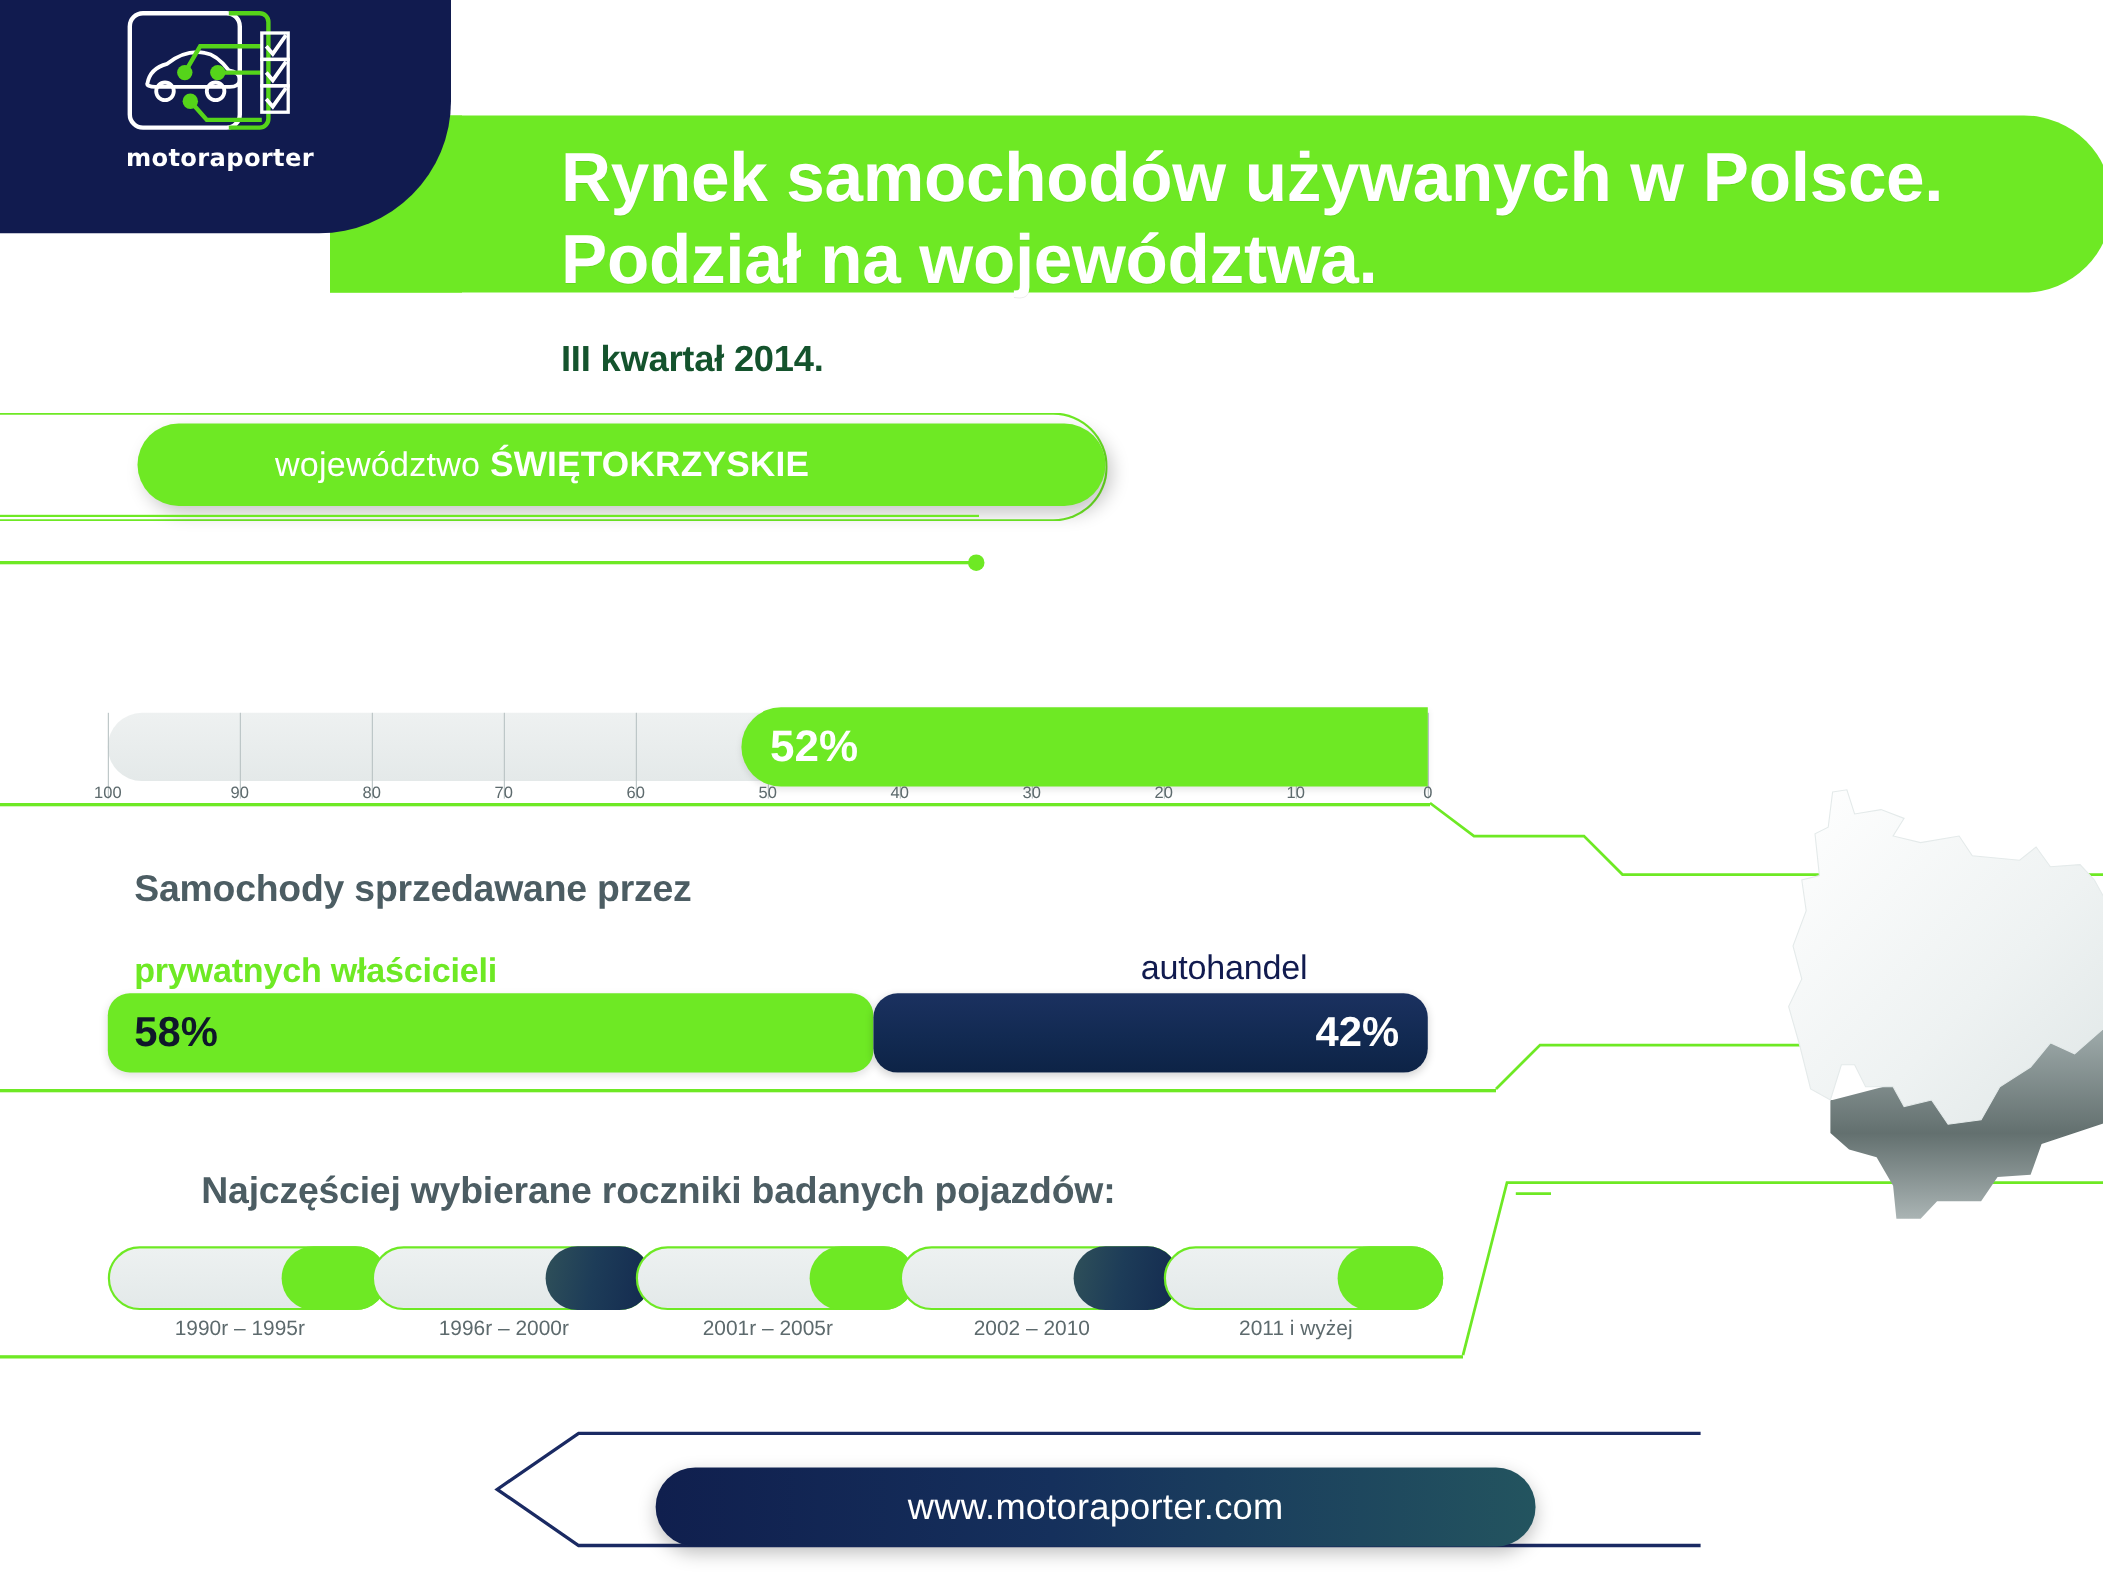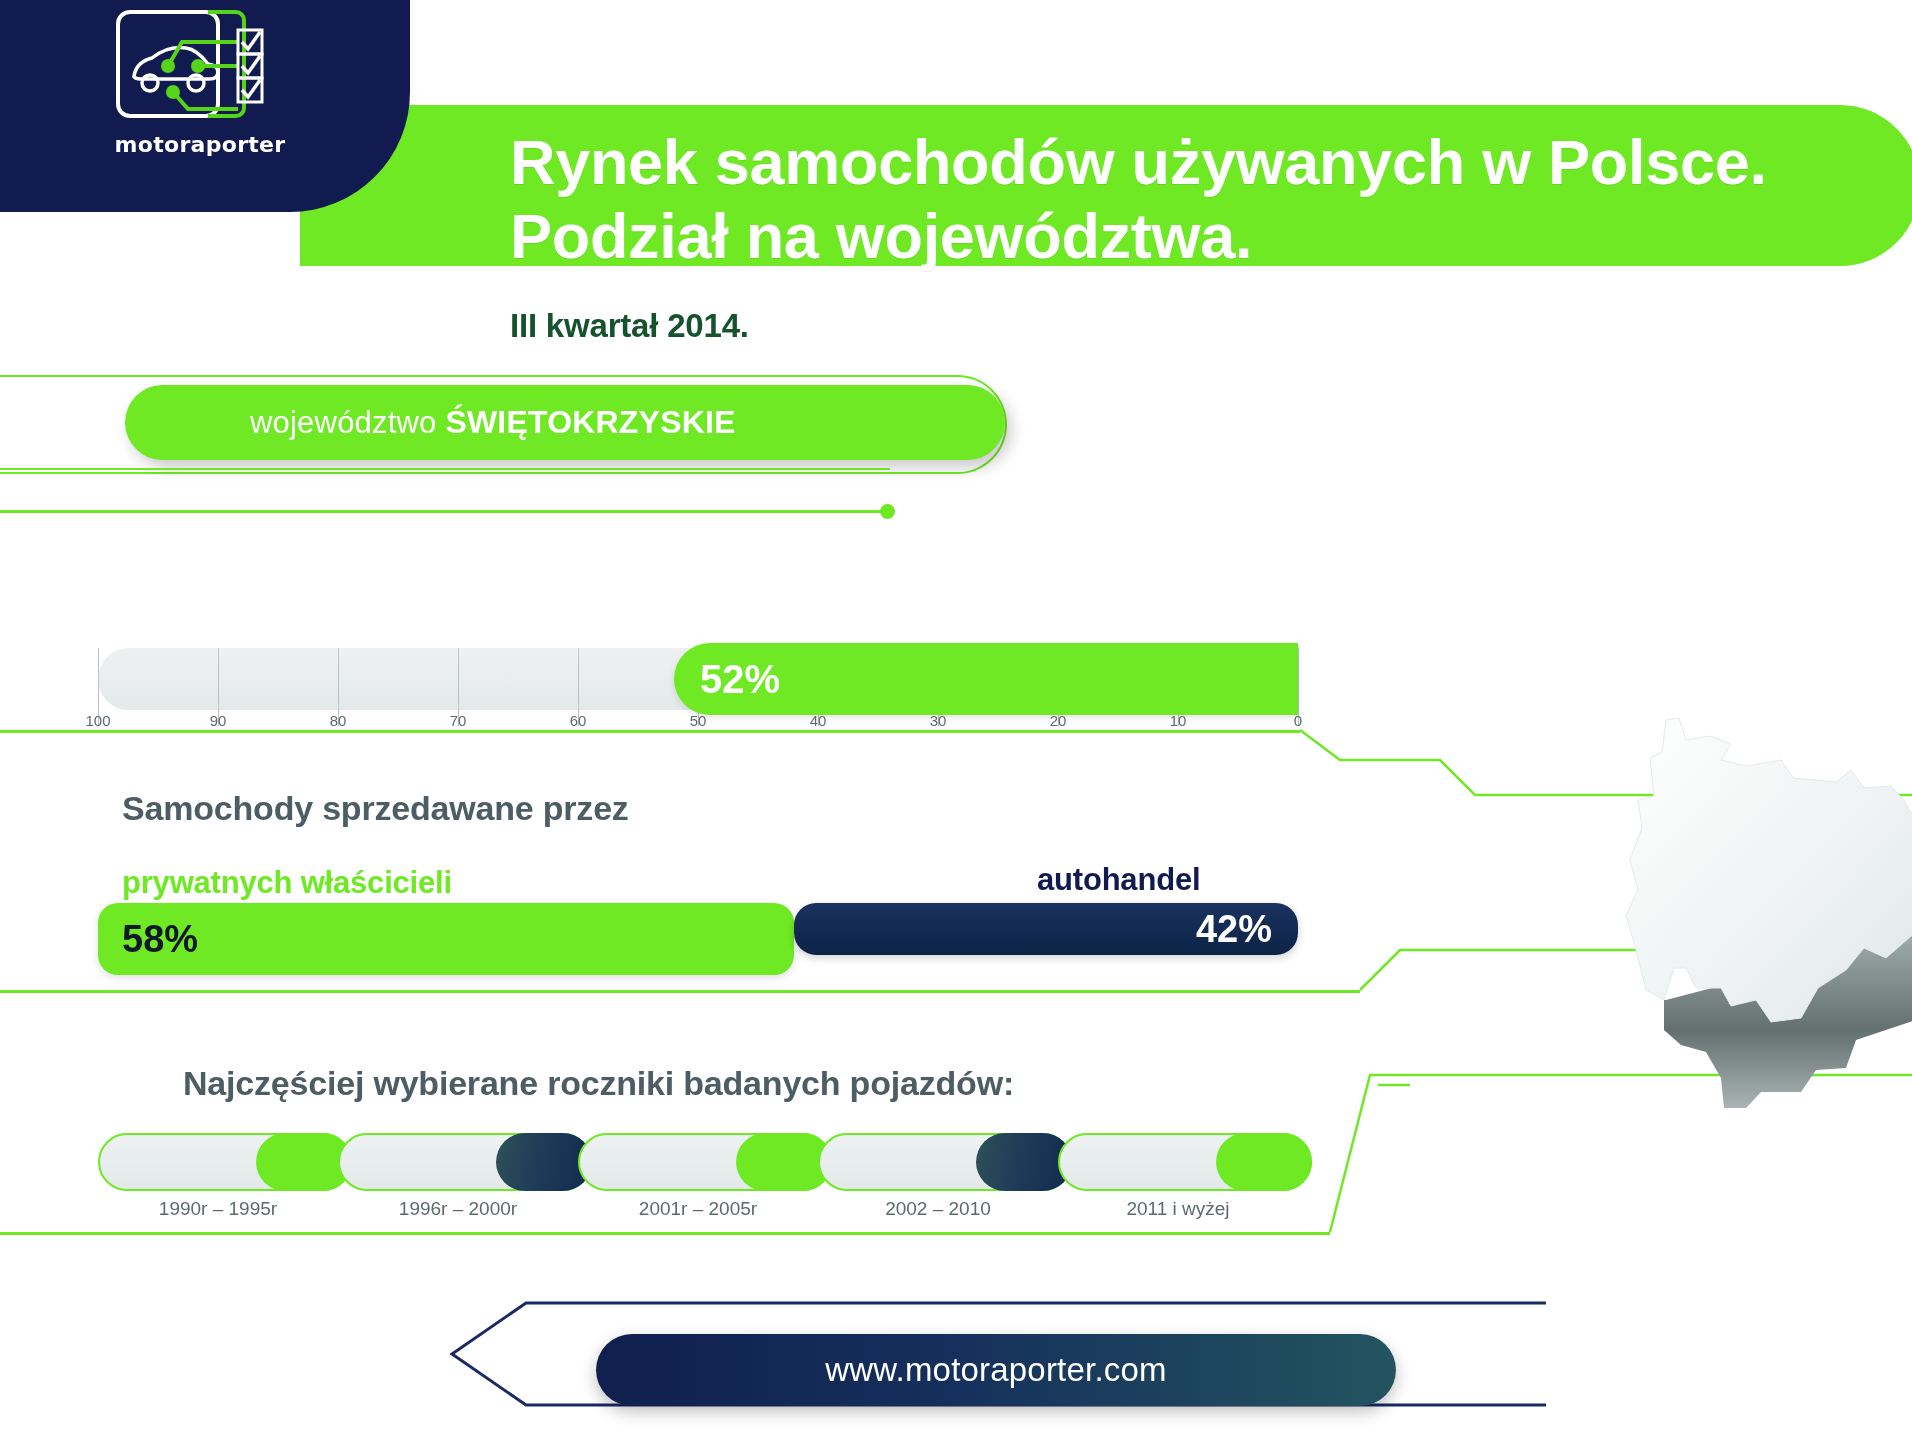--- a/index.html
+++ b/index.html
@@ -108,32 +108,32 @@
   .s2-title{
     position:absolute;left:122px;top:789px;
     color:#4c5d63;font-size:34px;font-weight:bold;letter-spacing:-.2px;
   }
   .s2-left-lbl{
     position:absolute;left:122px;top:865px;
     color:#6ee924;font-size:31px;font-weight:bold;letter-spacing:-.2px;
   }
   .s2-right-lbl{
     position:absolute;left:1037px;top:862px;
-    color:#111b4f;font-size:31px;font-weight:bold;letter-spacing:-.2px;
+    color:#111b4f;font-size:31px;font-weight:normal;letter-spacing:-.2px;
   }
   .s2-bar{position:absolute;left:98px;top:903px;width:1200px;height:72px;}
   .s2-green{
     position:absolute;left:0;top:0;height:72px;
     background:#6ee924;border-radius:20px;
     display:flex;align-items:center;
     box-shadow:0 3px 8px rgba(0,0,0,.12);
   }
   .s2-green .v{color:#0f172a;font-size:38px;font-weight:bold;margin-left:24px;}
   .s2-navy{
-    position:absolute;top:0;height:52px;
+    position:absolute;top:0;height:72px;
     background:linear-gradient(180deg,#1b3160 0%,#122a52 55%,#0d2346 100%);
     border-radius:22px;
     display:flex;align-items:center;justify-content:flex-end;
     box-shadow:0 3px 8px rgba(0,0,0,.18);
   }
   .s2-navy .v{color:#ffffff;font-size:38px;font-weight:bold;margin-right:26px;}
   .s2-baseline{position:absolute;left:0px;top:990px;width:1360px;height:3px;background:#6ee924;}
 
   
   .s3-title{

